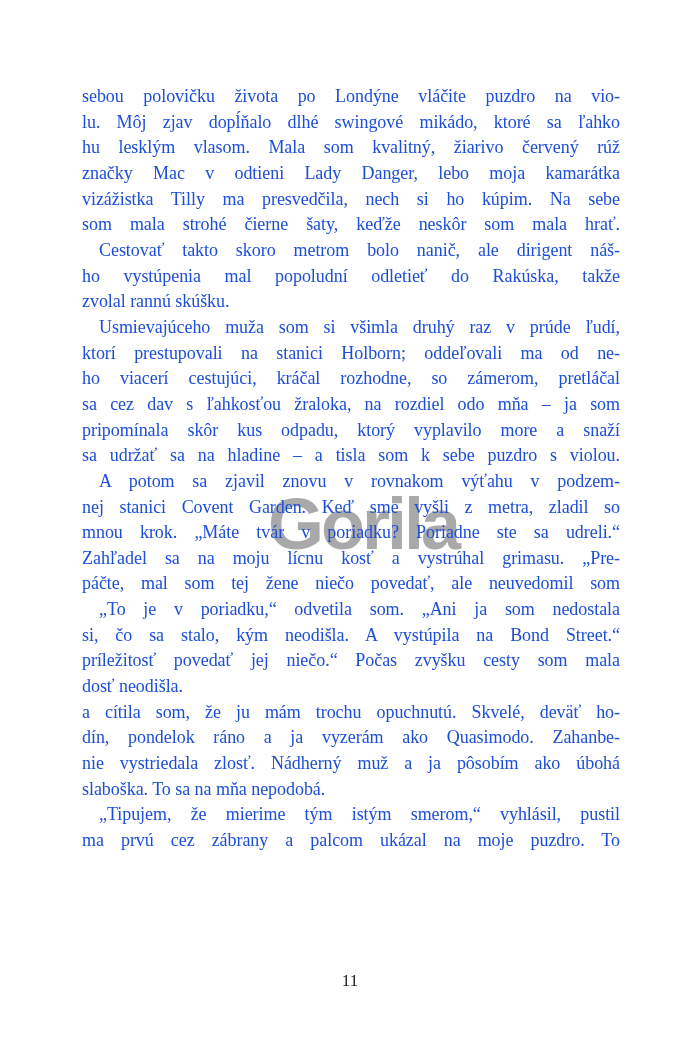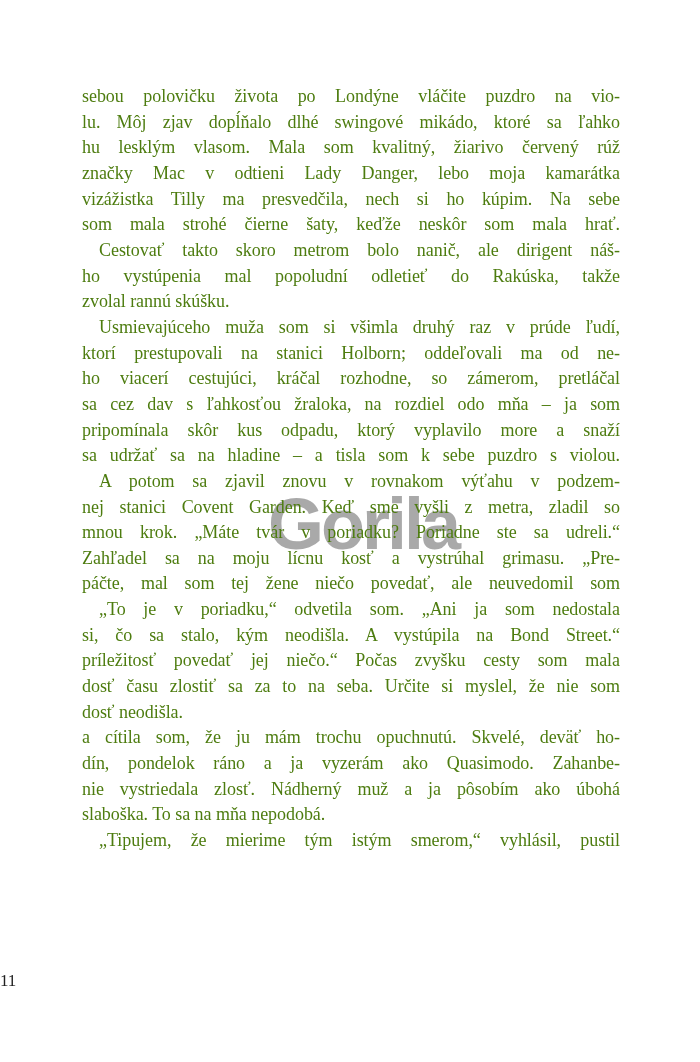--- a/index.html
+++ b/index.html
@@ -50,33 +50,33 @@
   }
   .line.indent {
     text-indent: 17px;
   }
   .page-number {
     position: absolute;
     top: 971px;
     left: 0;
     width: 700px;
     z-index: 1;
-    text-align: left;
+    text-align: center;
     color: #1f1f1f;
     font-size: 17px;
     line-height: 20px;
   }
 </style>
 </head>
 <body>
 
 <div class="page">
   <div class="watermark" style="color: rgb(158, 158, 158); opacity: 0.88;">Gorila</div>
 
-  <div class="text-block" style="color: #4d7c0f;">
+  <div class="text-block" style="color: #1d4ed8;">
       <div class="line">sebou polovičku života po Londýne vláčite puzdro na vio-</div>
       <div class="line">lu. Môj zjav dopĺňalo dlhé swingové mikádo, ktoré sa ľahko</div>
       <div class="line">hu lesklým vlasom. Mala som kvalitný, žiarivo červený rúž</div>
       <div class="line">značky Mac v odtieni Lady Danger, lebo moja kamarátka</div>
       <div class="line">vizážistka Tilly ma presvedčila, nech si ho kúpim. Na sebe</div>
       <div class="line">som mala strohé čierne šaty, keďže neskôr som mala hrať.</div>
       <div class="line indent">Cestovať takto skoro metrom bolo nanič, ale dirigent náš-</div>
       <div class="line">ho vystúpenia mal popoludní odletieť do Rakúska, takže</div>
       <div class="line lastline">zvolal rannú skúšku.</div>
       <div class="line indent">Usmievajúceho muža som si všimla druhý raz v prúde ľudí,</div>
@@ -86,23 +86,23 @@
       <div class="line">pripomínala skôr kus odpadu, ktorý vyplavilo more a snaží</div>
       <div class="line">sa udržať sa na hladine – a tisla som k sebe puzdro s violou.</div>
       <div class="line indent">A potom sa zjavil znovu v rovnakom výťahu v podzem-</div>
       <div class="line">nej stanici Covent Garden. Keď sme vyšli z metra, zladil so</div>
       <div class="line">mnou krok. „Máte tvár v poriadku? Poriadne ste sa udreli.“</div>
       <div class="line">Zahľadel sa na moju lícnu kosť a vystrúhal grimasu. „Pre-</div>
       <div class="line">páčte, mal som tej žene niečo povedať, ale neuvedomil som</div>
       <div class="line indent">„To je v poriadku,“ odvetila som. „Ani ja som nedostala</div>
       <div class="line">si, čo sa stalo, kým neodišla. A vystúpila na Bond Street.“</div>
       <div class="line">príležitosť povedať jej niečo.“ Počas zvyšku cesty som mala</div>
-      <div class="line">dosť času zlostiť sa za to na seba. Určite si myslel, že nie som</div>
       <div class="line lastline">dosť neodišla.</div>
       <div class="line">a cítila som, že ju mám trochu opuchnutú. Skvelé, deväť ho-</div>
       <div class="line">dín, pondelok ráno a ja vyzerám ako Quasimodo. Zahanbe-</div>
       <div class="line">nie vystriedala zlosť. Nádherný muž a ja pôsobím ako úbohá</div>
       <div class="line lastline">slaboška. To sa na mňa nepodobá.</div>
       <div class="line indent">„Tipujem, že mierime tým istým smerom,“ vyhlásil, pustil</div>
+      <div class="line">ma prvú cez zábrany a palcom ukázal na moje puzdro. To</div>
     </div>
 
   <div class="page-number">11</div>
 </div>
 
 </body></html>

